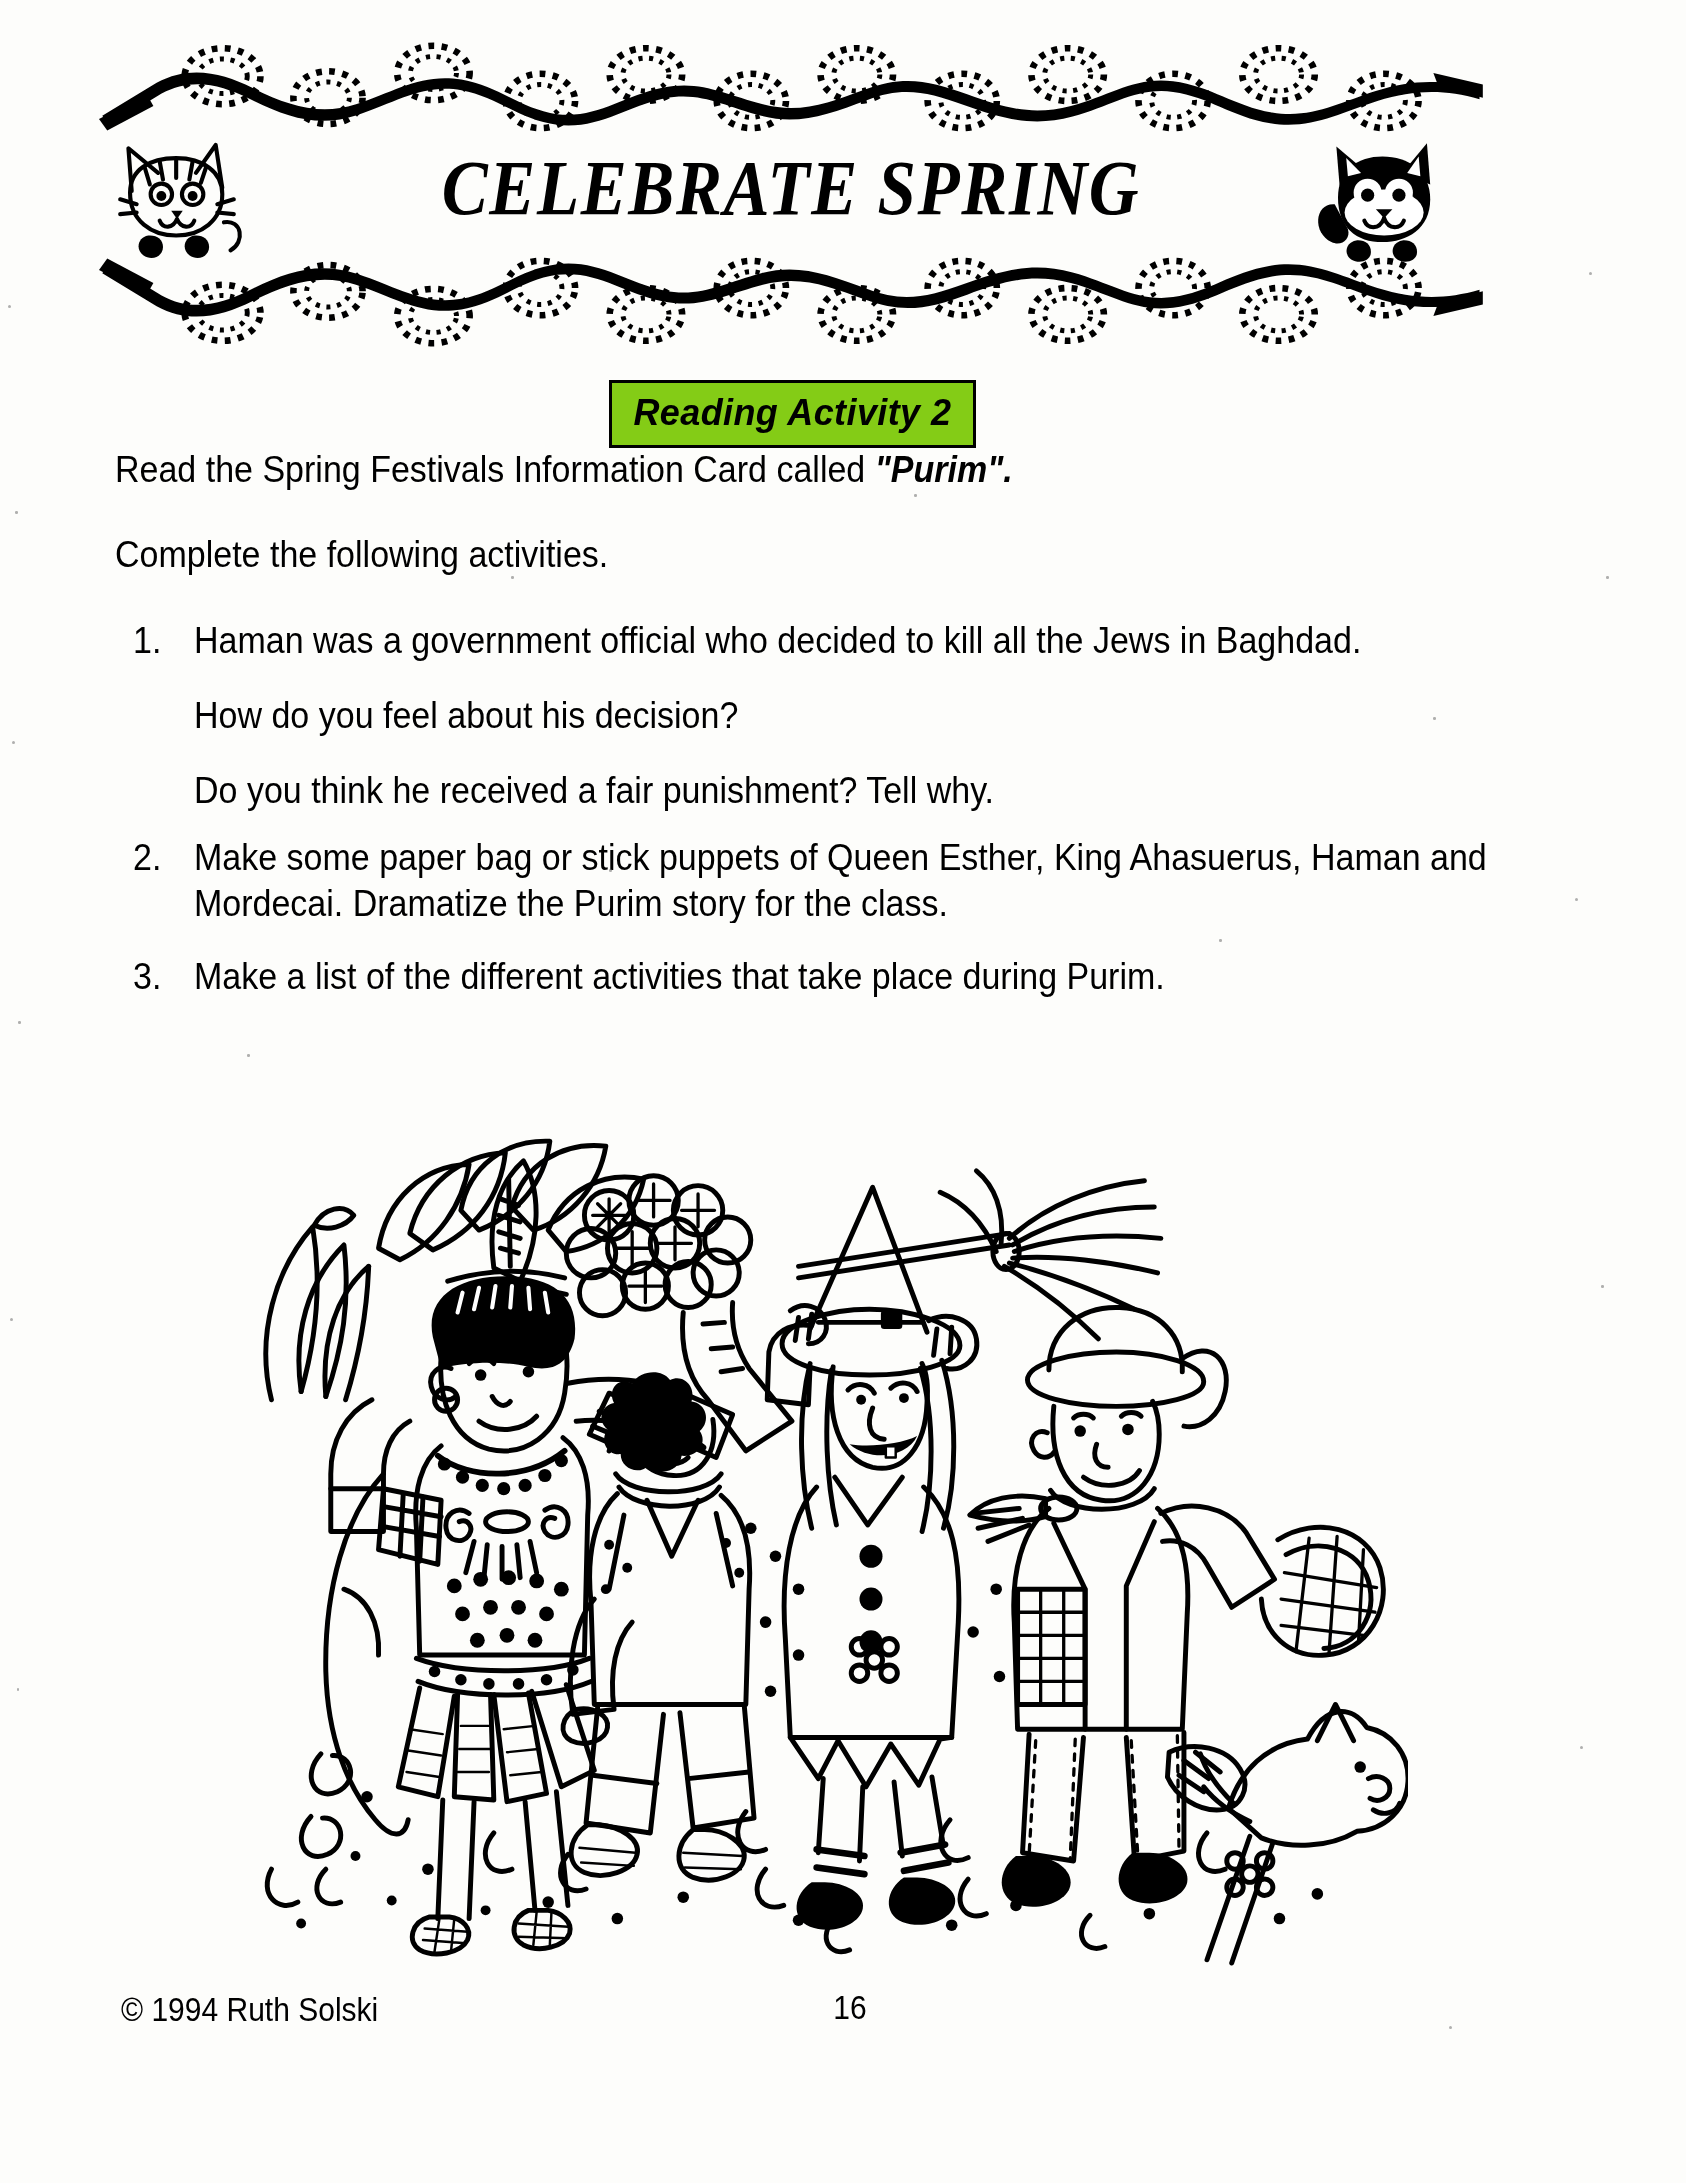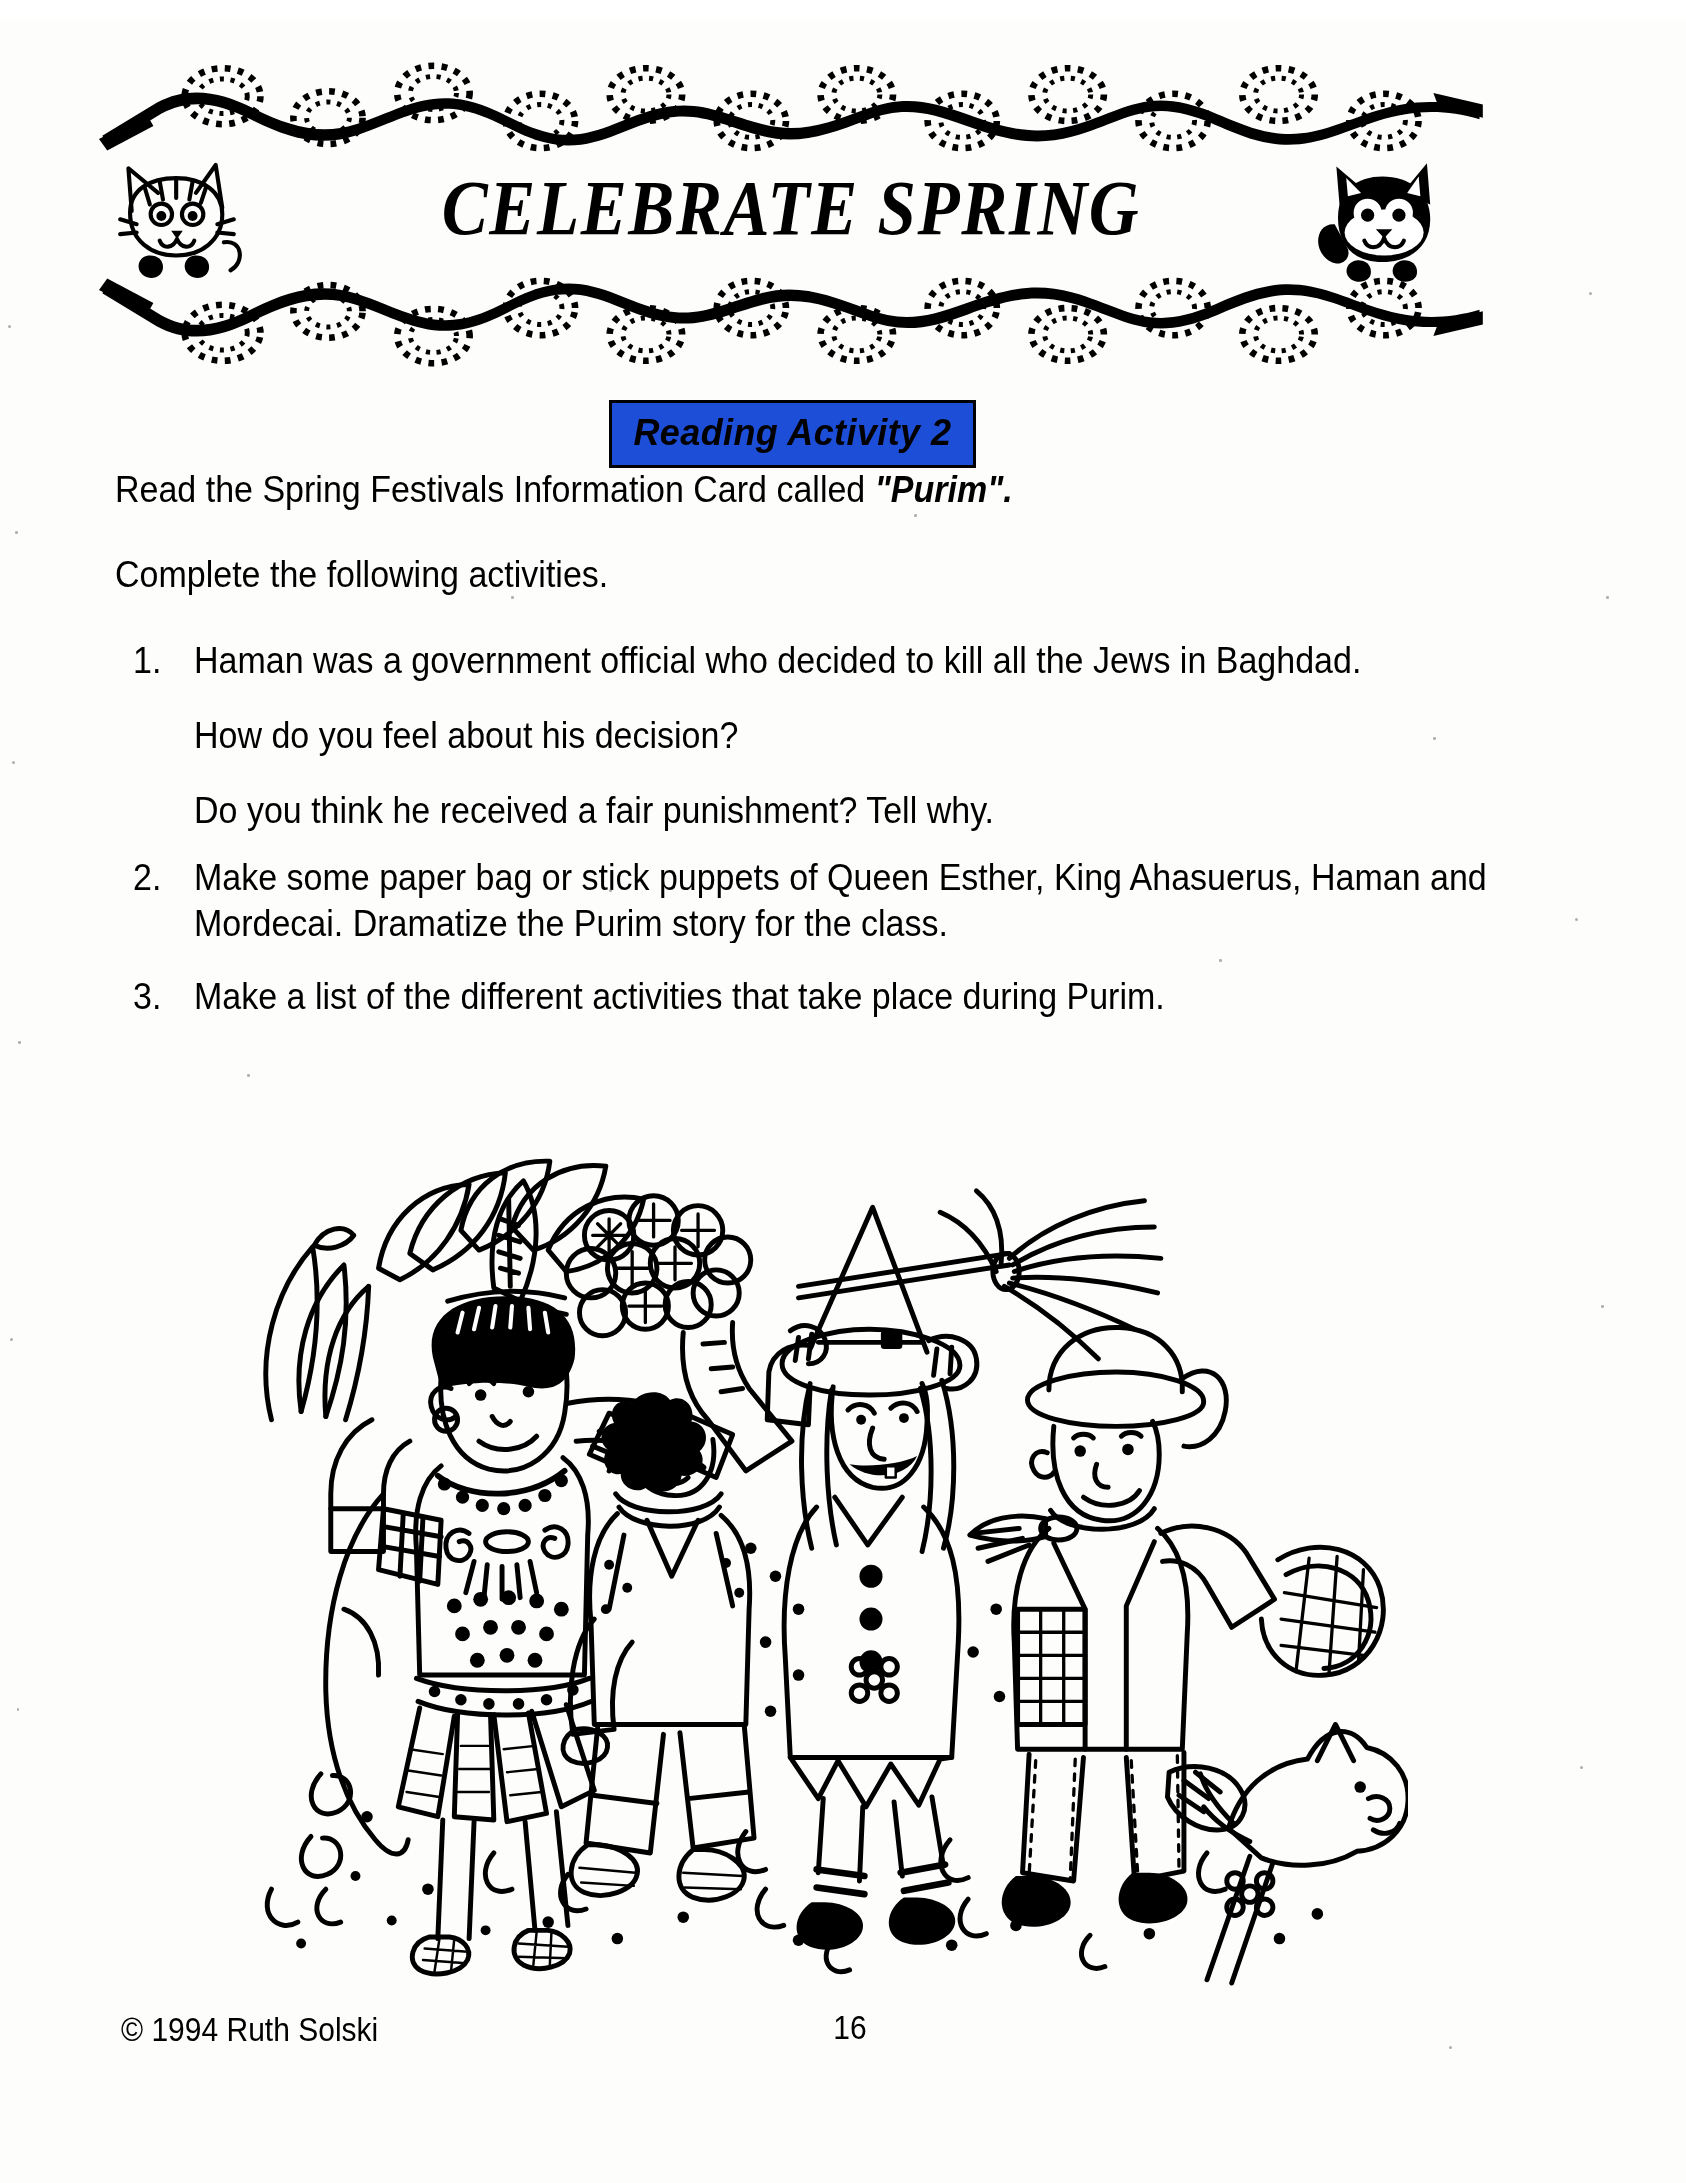--- a/index.html
+++ b/index.html
@@ -13,21 +13,20 @@
     font-family: "Liberation Sans", sans-serif;
     color: #000000;
     position: relative;
     overflow: hidden;
   }
 
   .page {
     position: absolute;
     inset: 0;
     background: #fdfdfb;
-    margin-top: 20px;
   }
 
   
   .speck {
     position: absolute;
     background: #6f6f6f;
     border-radius: 50%;
     opacity: .55;
   }
 
@@ -77,21 +76,21 @@
   .cat-left { left: 8.2px; }
   .cat-right { left: 1211px; }
 
   
   .activity-box {
     position: absolute;
     left: 609px;
     top: 380px;
     border: 3.3px solid #000;
     padding: 8.2px 21.4px 11.5px 21.4px;
-    background: #1d4ed8;
+    background: #84cc16;
   }
   .activity-box .label {
     font-size: 36px;
     font-weight: bold;
     font-style: italic;
     letter-spacing: 0.4px;
     white-space: nowrap;
     transform: scaleY(1.05);
     display: block;
   }

